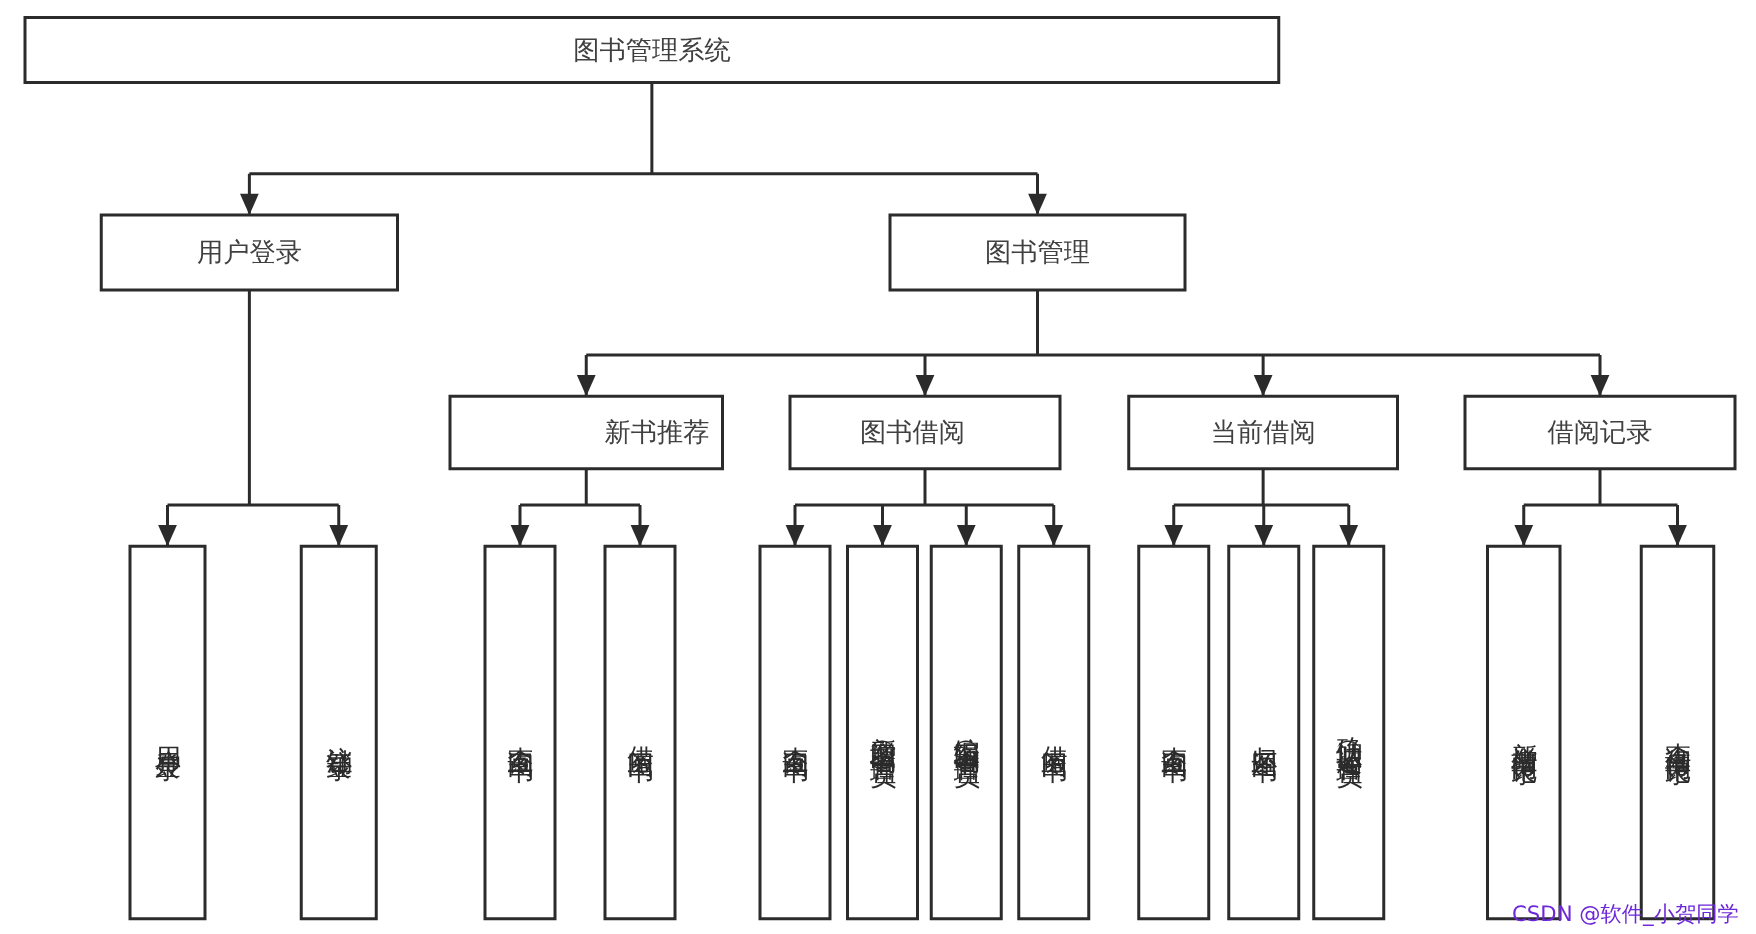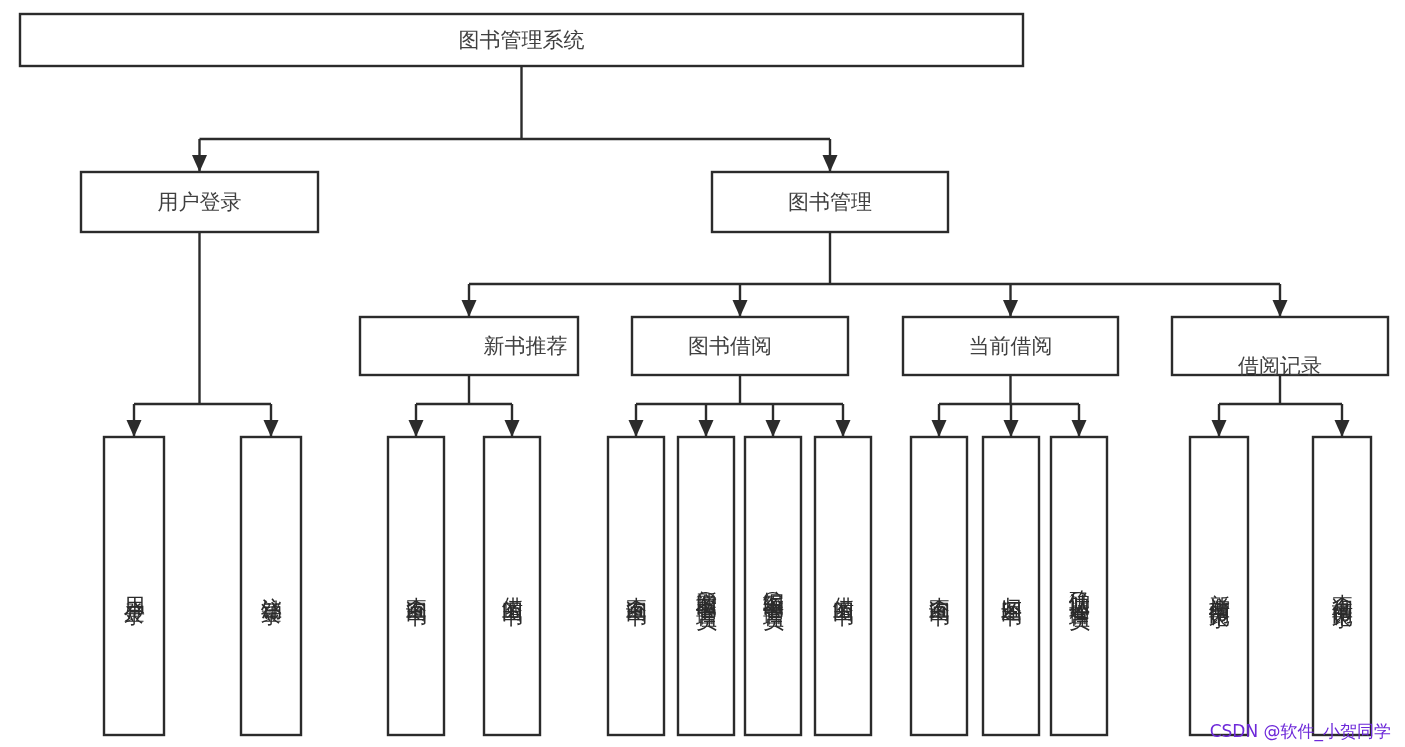--- a/index.html
+++ b/index.html
@@ -174,21 +174,21 @@
       </div>
       <div class="horiz-text-wrap" style="left: 360px; top: 317px; width: 235px; height: 58px; margin-left: 48px;">
         <span class="horiz-text">新书推荐</span>
       </div>
       <div class="horiz-text-wrap" style="left: 600px; top: 317px; width: 260px; height: 58px;">
         <span class="horiz-text">图书借阅</span>
       </div>
       <div class="horiz-text-wrap" style="left: 903px; top: 317px; width: 215px; height: 58px;">
         <span class="horiz-text">当前借阅</span>
       </div>
-      <div class="horiz-text-wrap" style="left: 1172px; top: 317px; width: 216px; height: 58px; margin-top: 20px;">
+      <div class="horiz-text-wrap" style="left: 1172px; top: 317px; width: 216px; height: 58px;">
         <span class="horiz-text">借阅记录</span>
       </div>
       <div class="vert-text-wrap" style="left: 104px; top: 437px; width: 60px; height: 298px;">
         <span class="vert-text">用户登录</span>
       </div>
       <div class="vert-text-wrap" style="left: 241px; top: 437px; width: 60px; height: 298px;">
         <span class="vert-text">注销登录</span>
       </div>
       <div class="vert-text-wrap" style="left: 388px; top: 437px; width: 56px; height: 298px;">
         <span class="vert-text">查询图书</span>

